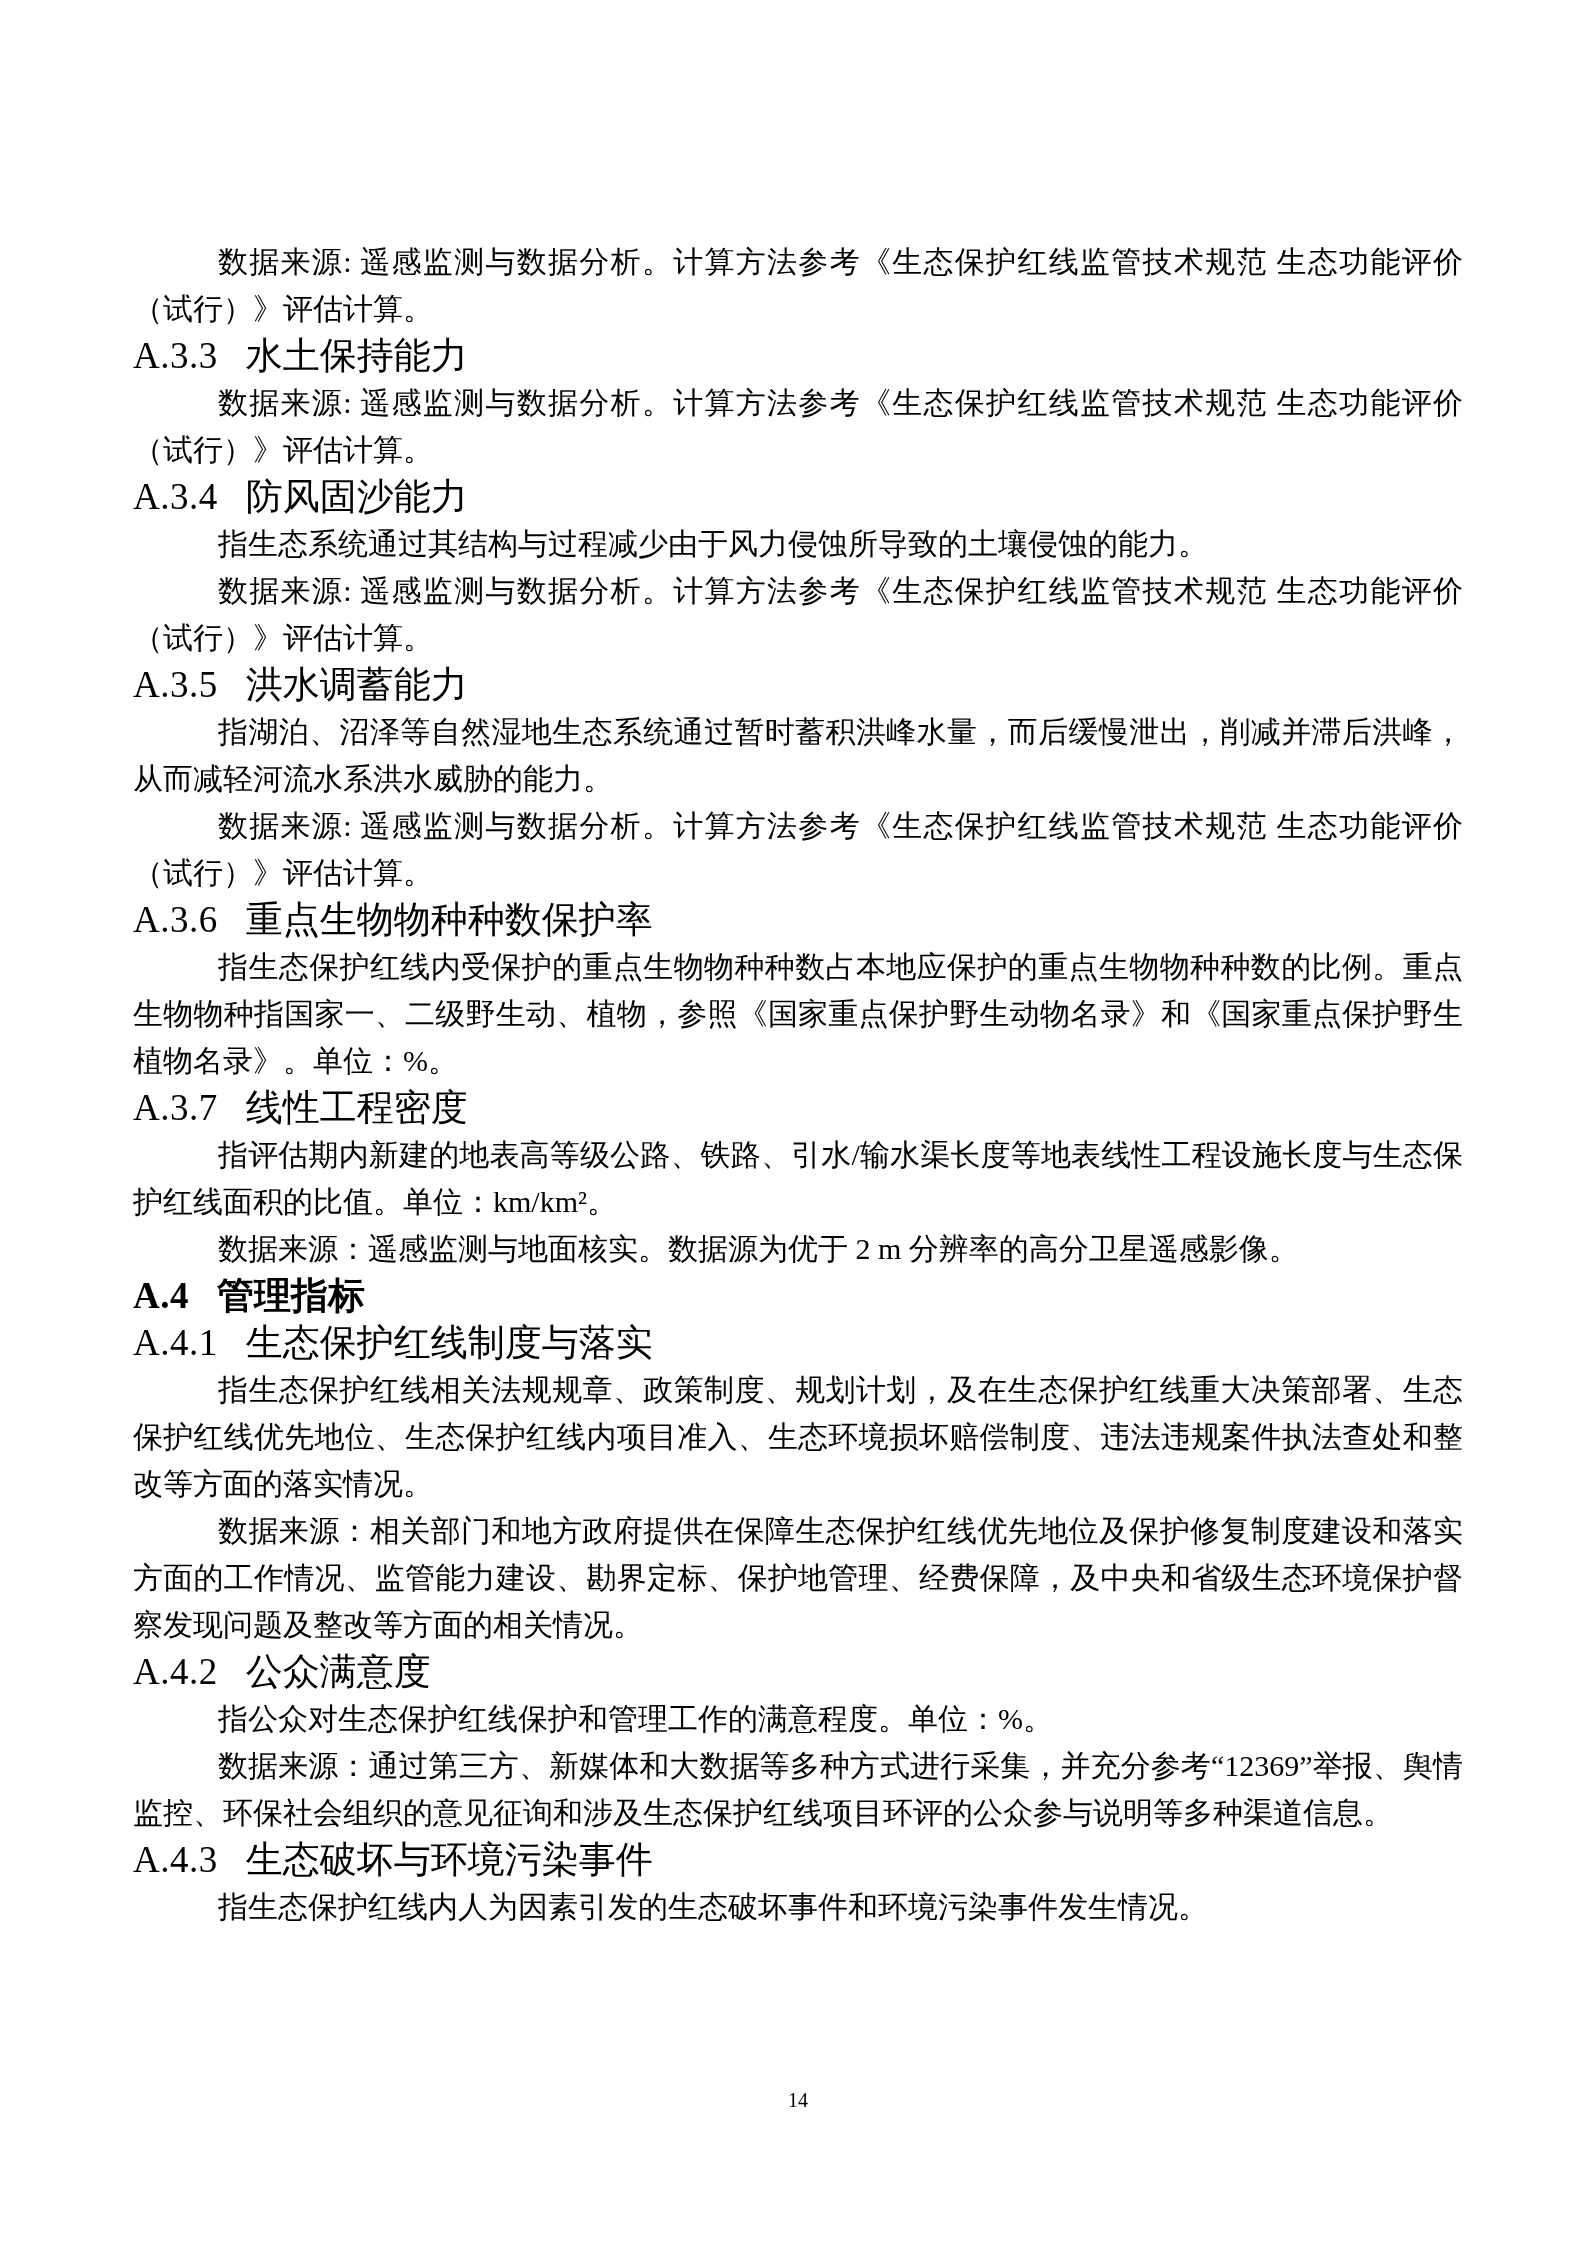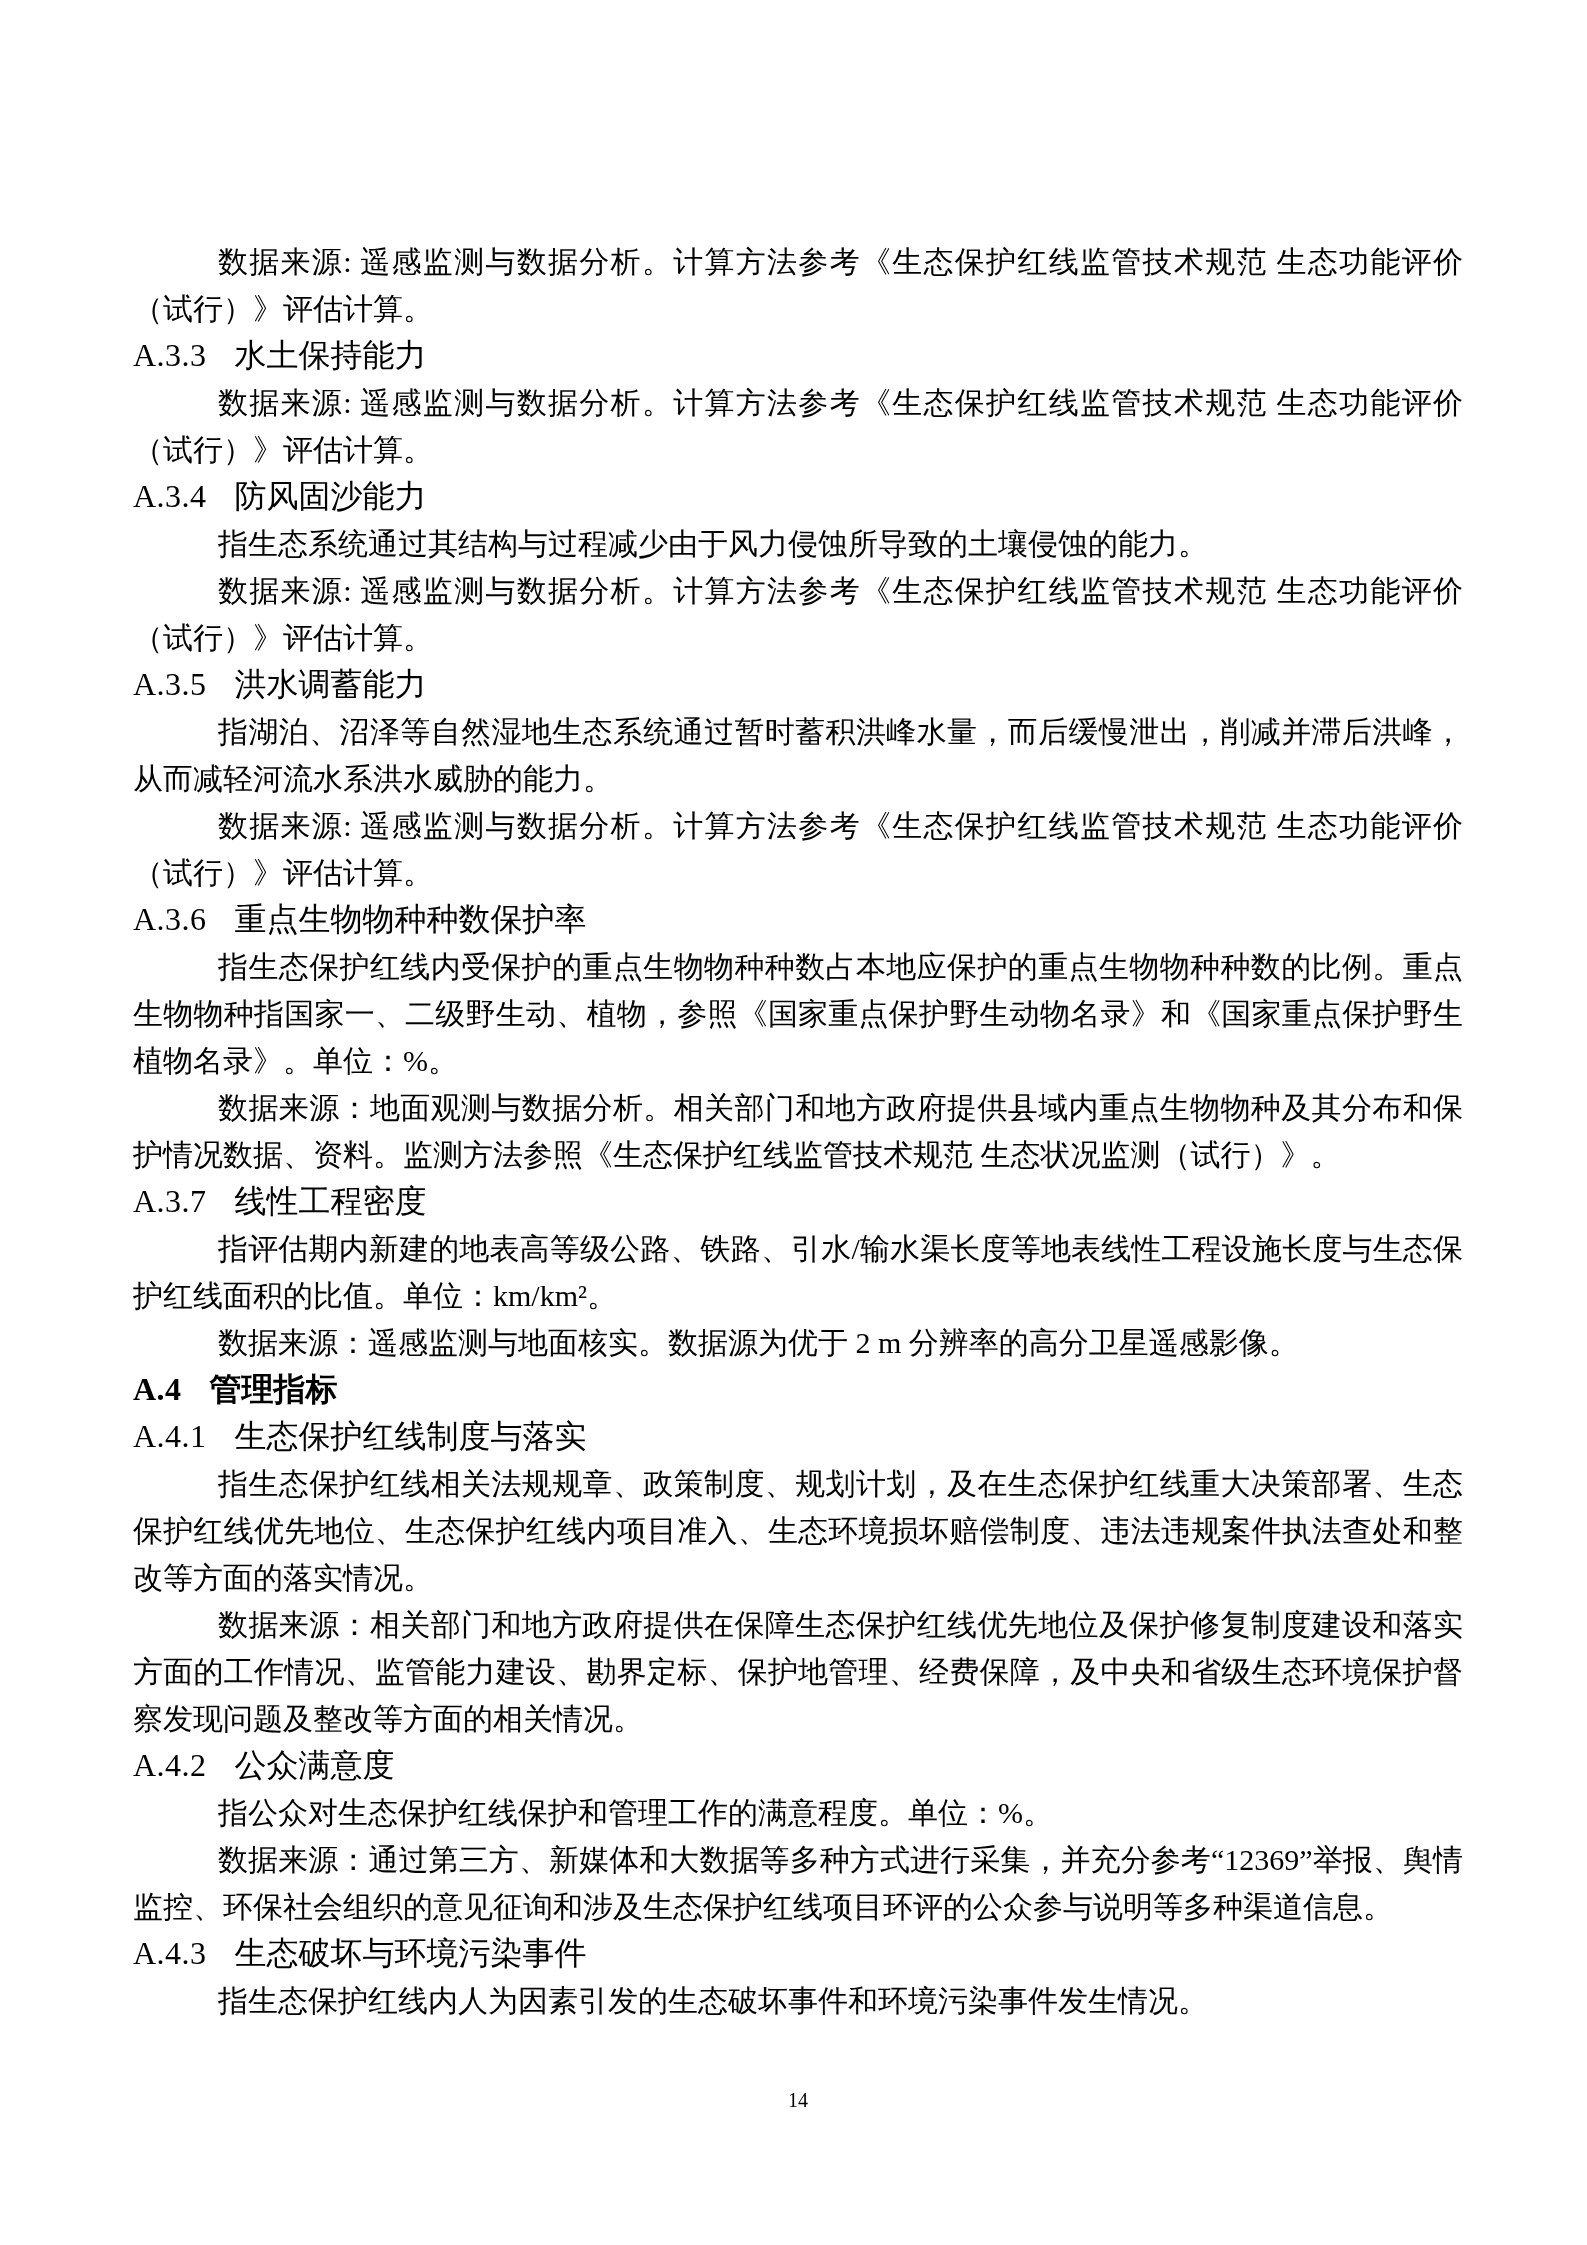--- a/index.html
+++ b/index.html
@@ -27,21 +27,21 @@
   }
   p.para {
     font-size: 30px;
     line-height: 47px;
     margin: 0;
     text-align: justify;
     text-indent: 85px;
     word-break: break-all;
   }
   h2.h2, h3.h3 {
-    font-size: 32px;
+    font-size: 37px;
     line-height: 47px;
     margin: 0;
     font-weight: 400;
     text-align: left;
   }
   h2.h2 {
     font-weight: 700;
   }
   h2.h2 .title {
     font-family: Liberation Sans, sans-serif;
@@ -70,21 +70,20 @@
       <h3 class="h3"><span class="num">A.3.3</span><span class="title">水土保持能力</span></h3>
       <p class="para">数据来源: 遥感监测与数据分析。计算方法参考《生态保护红线监管技术规范 生态功能评价（试行）》评估计算。</p>
       <h3 class="h3"><span class="num">A.3.4</span><span class="title">防风固沙能力</span></h3>
       <p class="para">指生态系统通过其结构与过程减少由于风力侵蚀所导致的土壤侵蚀的能力。</p>
       <p class="para">数据来源: 遥感监测与数据分析。计算方法参考《生态保护红线监管技术规范 生态功能评价（试行）》评估计算。</p>
       <h3 class="h3"><span class="num">A.3.5</span><span class="title">洪水调蓄能力</span></h3>
       <p class="para">指湖泊、沼泽等自然湿地生态系统通过暂时蓄积洪峰水量，而后缓慢泄出，削减并滞后洪峰，从而减轻河流水系洪水威胁的能力。</p>
       <p class="para">数据来源: 遥感监测与数据分析。计算方法参考《生态保护红线监管技术规范 生态功能评价（试行）》评估计算。</p>
       <h3 class="h3"><span class="num">A.3.6</span><span class="title">重点生物物种种数保护率</span></h3>
       <p class="para">指生态保护红线内受保护的重点生物物种种数占本地应保护的重点生物物种种数的比例。重点生物物种指国家一、二级野生动、植物，参照《国家重点保护野生动物名录》和《国家重点保护野生植物名录》。单位：%。</p>
-      <p class="para">数据来源：地面观测与数据分析。相关部门和地方政府提供县域内重点生物物种及其分布和保护情况数据、资料。监测方法参照《生态保护红线监管技术规范 生态状况监测（试行）》。</p>
       <h3 class="h3"><span class="num">A.3.7</span><span class="title">线性工程密度</span></h3>
       <p class="para">指评估期内新建的地表高等级公路、铁路、引水/输水渠长度等地表线性工程设施长度与生态保护红线面积的比值。单位：km/km²。</p>
       <p class="para">数据来源：遥感监测与地面核实。数据源为优于 2 m 分辨率的高分卫星遥感影像。</p>
       <h2 class="h2"><span class="num">A.4</span><span class="title">管理指标</span></h2>
       <h3 class="h3"><span class="num">A.4.1</span><span class="title">生态保护红线制度与落实</span></h3>
       <p class="para">指生态保护红线相关法规规章、政策制度、规划计划，及在生态保护红线重大决策部署、生态保护红线优先地位、生态保护红线内项目准入、生态环境损坏赔偿制度、违法违规案件执法查处和整改等方面的落实情况。</p>
       <p class="para">数据来源：相关部门和地方政府提供在保障生态保护红线优先地位及保护修复制度建设和落实方面的工作情况、监管能力建设、勘界定标、保护地管理、经费保障，及中央和省级生态环境保护督察发现问题及整改等方面的相关情况。</p>
       <h3 class="h3"><span class="num">A.4.2</span><span class="title">公众满意度</span></h3>
       <p class="para">指公众对生态保护红线保护和管理工作的满意程度。单位：%。</p>
       <p class="para">数据来源：通过第三方、新媒体和大数据等多种方式进行采集，并充分参考“12369”举报、舆情监控、环保社会组织的意见征询和涉及生态保护红线项目环评的公众参与说明等多种渠道信息。</p>

